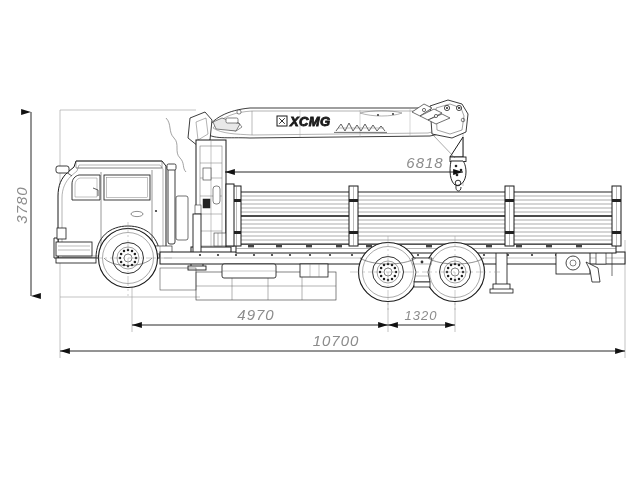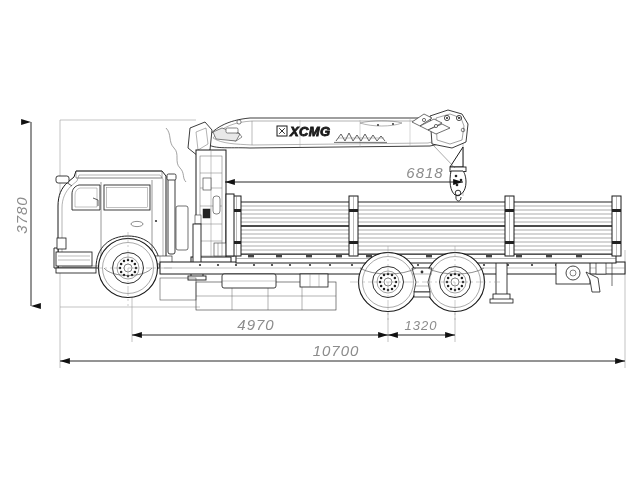--- a/index.html
+++ b/index.html
@@ -1,18 +1,18 @@
 <!DOCTYPE html>
 <html><head>
 <meta charset="utf-8">
 <style>
   html,body{margin:0;padding:0;background:#fff;}
   body{width:640px;height:480px;overflow:hidden;
        font-family:"Liberation Sans",sans-serif;}
-  #stage{position:relative;width:640px;height:336px;background:#ffffff;margin-top:10px;}
+  #stage{position:relative;width:640px;height:336px;background:#ffffff;}
   svg{display:block;}
   .dimtext{font-family:"Liberation Sans",sans-serif;font-style:italic;
            fill:#8c8c8c;font-size:15px;letter-spacing:1px;}
   .dimtext-sm{font-size:13px;}
 </style>
 </head>
 <body>
 
 <div id="stage">
 <svg width="640" height="480" viewBox="0 0 640 480" xmlns="http://www.w3.org/2000/svg">

